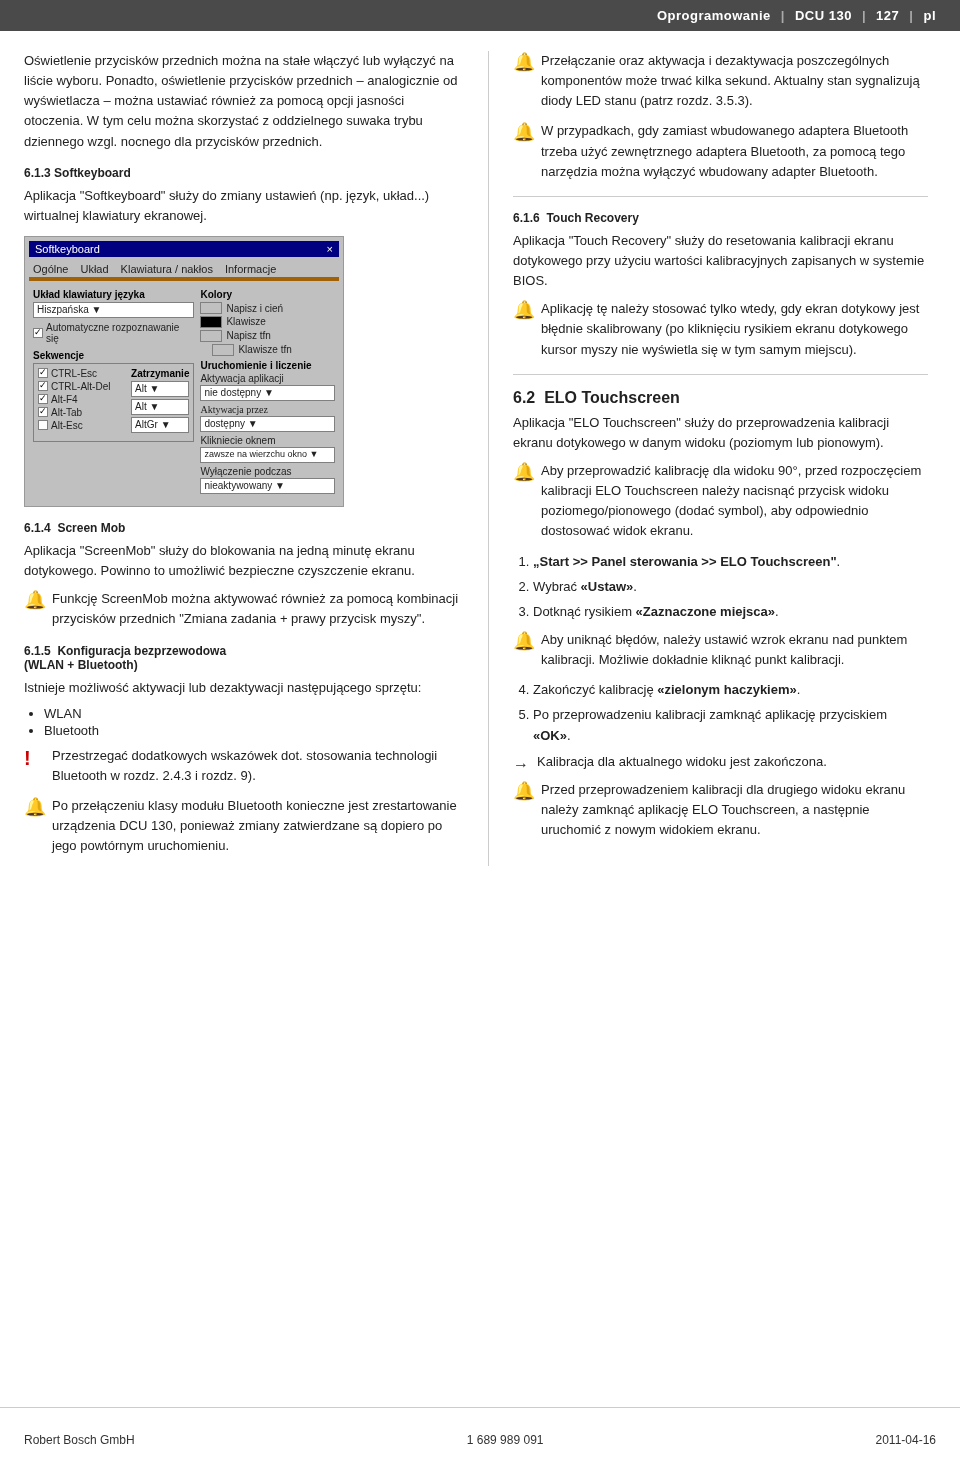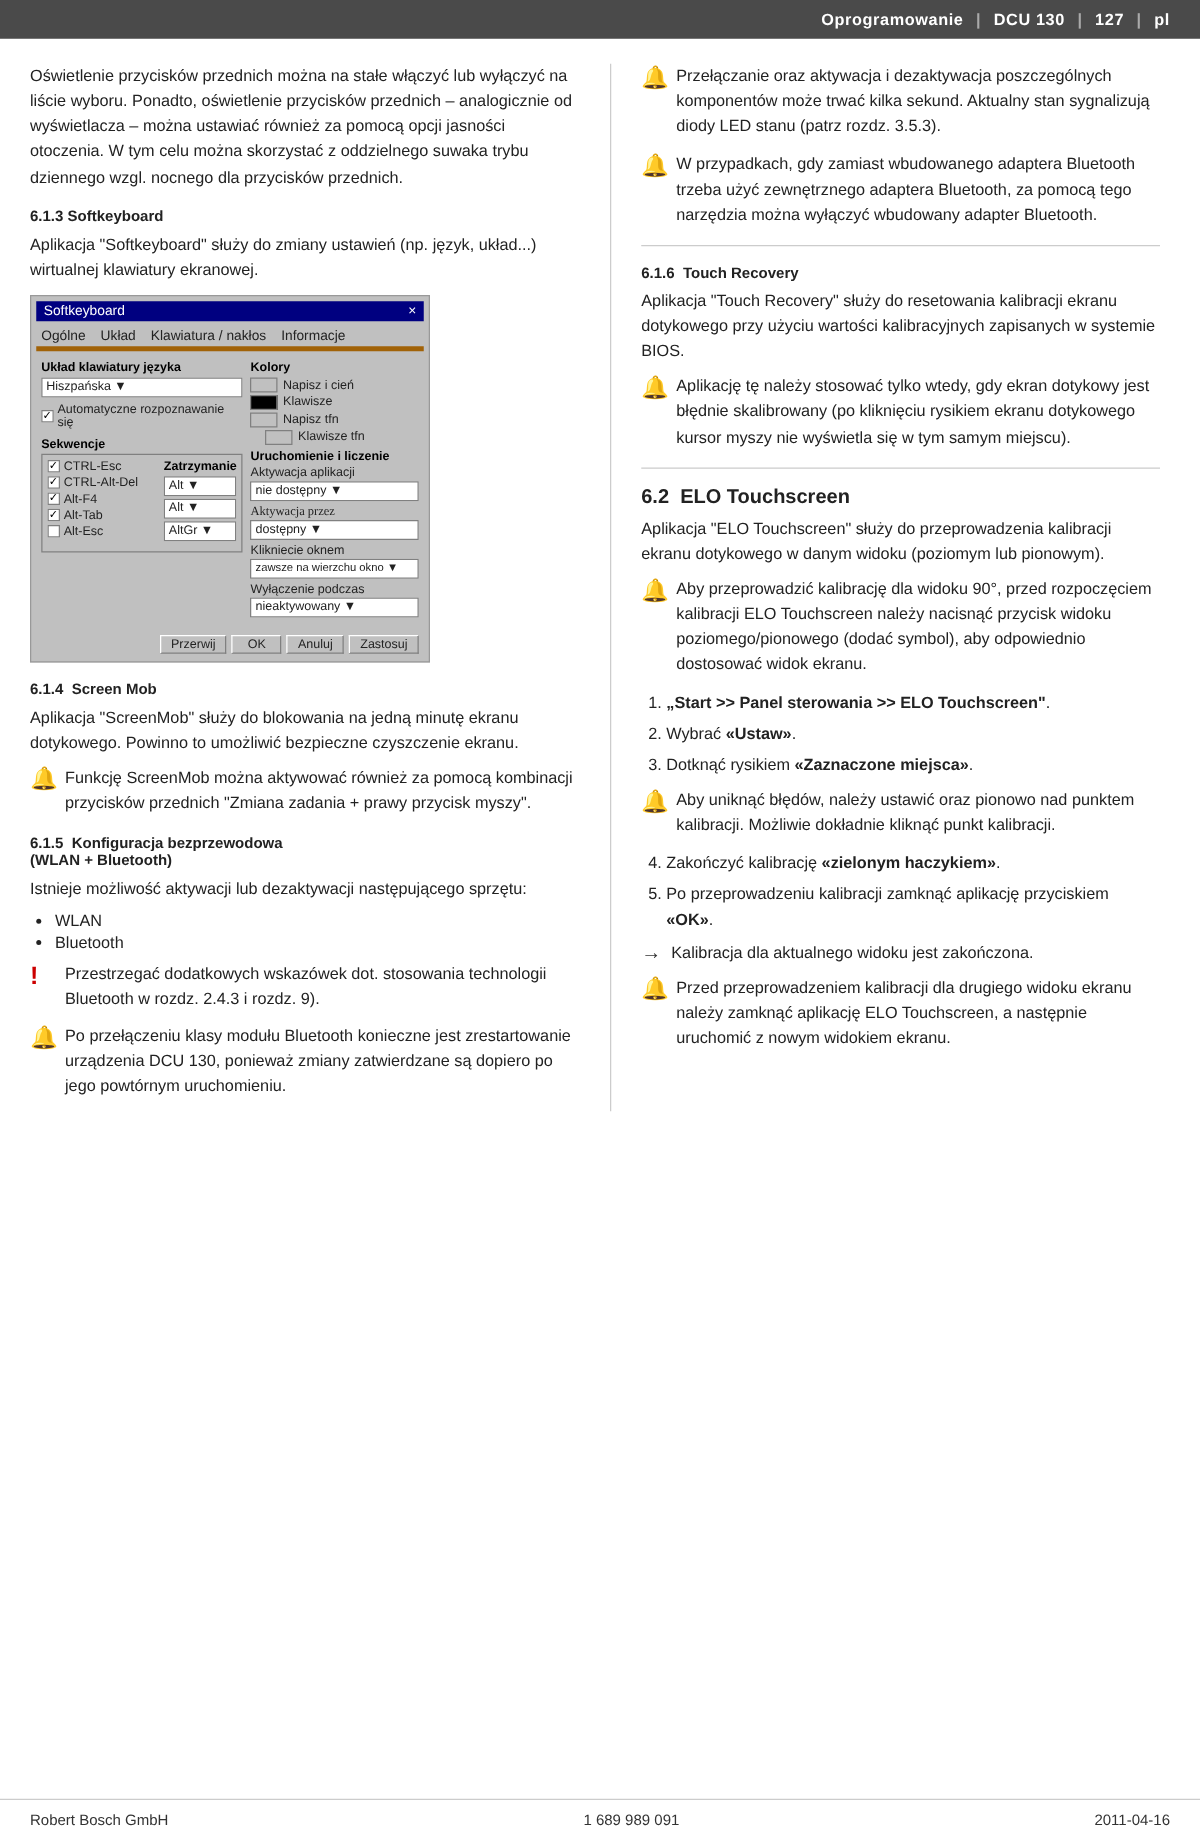--- a/index.html
+++ b/index.html
@@ -251,21 +251,21 @@
     
     .footer {
       position: absolute;
       bottom: 0;
       left: 0;
       right: 0;
       border-top: 1px solid #ccc;
       display: flex;
       justify-content: space-between;
       align-items: center;
-      padding: 9px 24px;
+      padding: 25px 24px;
       font-size: 12px;
       color: #333;
       background: #fff;
     }
 
     .top-section-para {
       margin-bottom: 10px;
       line-height: 1.55;
     }
   </style>
@@ -378,26 +378,20 @@
             <div class="sk-combo" style="margin-bottom:3px;">nie dostępny ▼</div>
             <div style="font-size:10px;margin-bottom:1px;font-family:Liberation Serif, serif;">Aktywacja przez</div>
             <div class="sk-combo" style="margin-bottom:3px;">dostępny ▼</div>
             <div style="font-size:10px;margin-bottom:1px;">Klikniecie oknem</div>
             <div class="sk-combo" style="margin-bottom:3px;font-size:9px;">zawsze na wierzchu okno ▼</div>
             <div style="font-size:10px;margin-bottom:1px;">Wyłączenie podczas</div>
             <div class="sk-combo">nieaktywowany ▼</div>
           </div>
         </div>
       </div>
-      <div class="sk-btn-row">
-        <div class="sk-btn">Przerwij</div>
-        <div class="sk-btn">OK</div>
-        <div class="sk-btn">Anuluj</div>
-        <div class="sk-btn">Zastosuj</div>
-      </div>
     </div>
 
     <div class="section-heading">
       <span>6.1.4</span>&nbsp;
       <span>Screen Mob</span>
     </div>
     <p>Aplikacja "ScreenMob" służy do blokowania na jedną minutę ekranu dotykowego. Powinno to umożliwić bezpieczne czyszczenie ekranu.</p>
 
     <div class="note-block">
       <span class="note-icon">🔔</span>
@@ -466,21 +460,21 @@
     </div>
 
     <ol class="num-list">
       <li><b>„Start &gt;&gt; Panel sterowania &gt;&gt; ELO Touchscreen"</b>.</li>
       <li>Wybrać <b>«Ustaw»</b>.</li>
       <li>Dotknąć rysikiem <b>«Zaznaczone miejsca»</b>.</li>
     </ol>
 
     <div class="note-block">
       <span class="note-icon">🔔</span>
-      <span class="note-text">Aby uniknąć błędów, należy ustawić oraz pionowo nad punktem kalibracji. Możliwie dokładnie kliknąć punkt kalibracji.</span>
+      <span class="note-text">Aby uniknąć błędów, należy ustawić wzrok ekranu nad punktem kalibracji. Możliwie dokładnie kliknąć punkt kalibracji.</span>
     </div>
 
     <ol class="num-list" start="4">
       <li>Zakończyć kalibrację <b>«zielonym haczykiem»</b>.</li>
       <li>Po przeprowadzeniu kalibracji zamknąć aplikację przyciskiem <b>«OK»</b>.</li>
     </ol>
 
     <div class="arrow-note">
       <span class="arrow-sym">→</span>
       <span>Kalibracja dla aktualnego widoku jest zakończona.</span>

